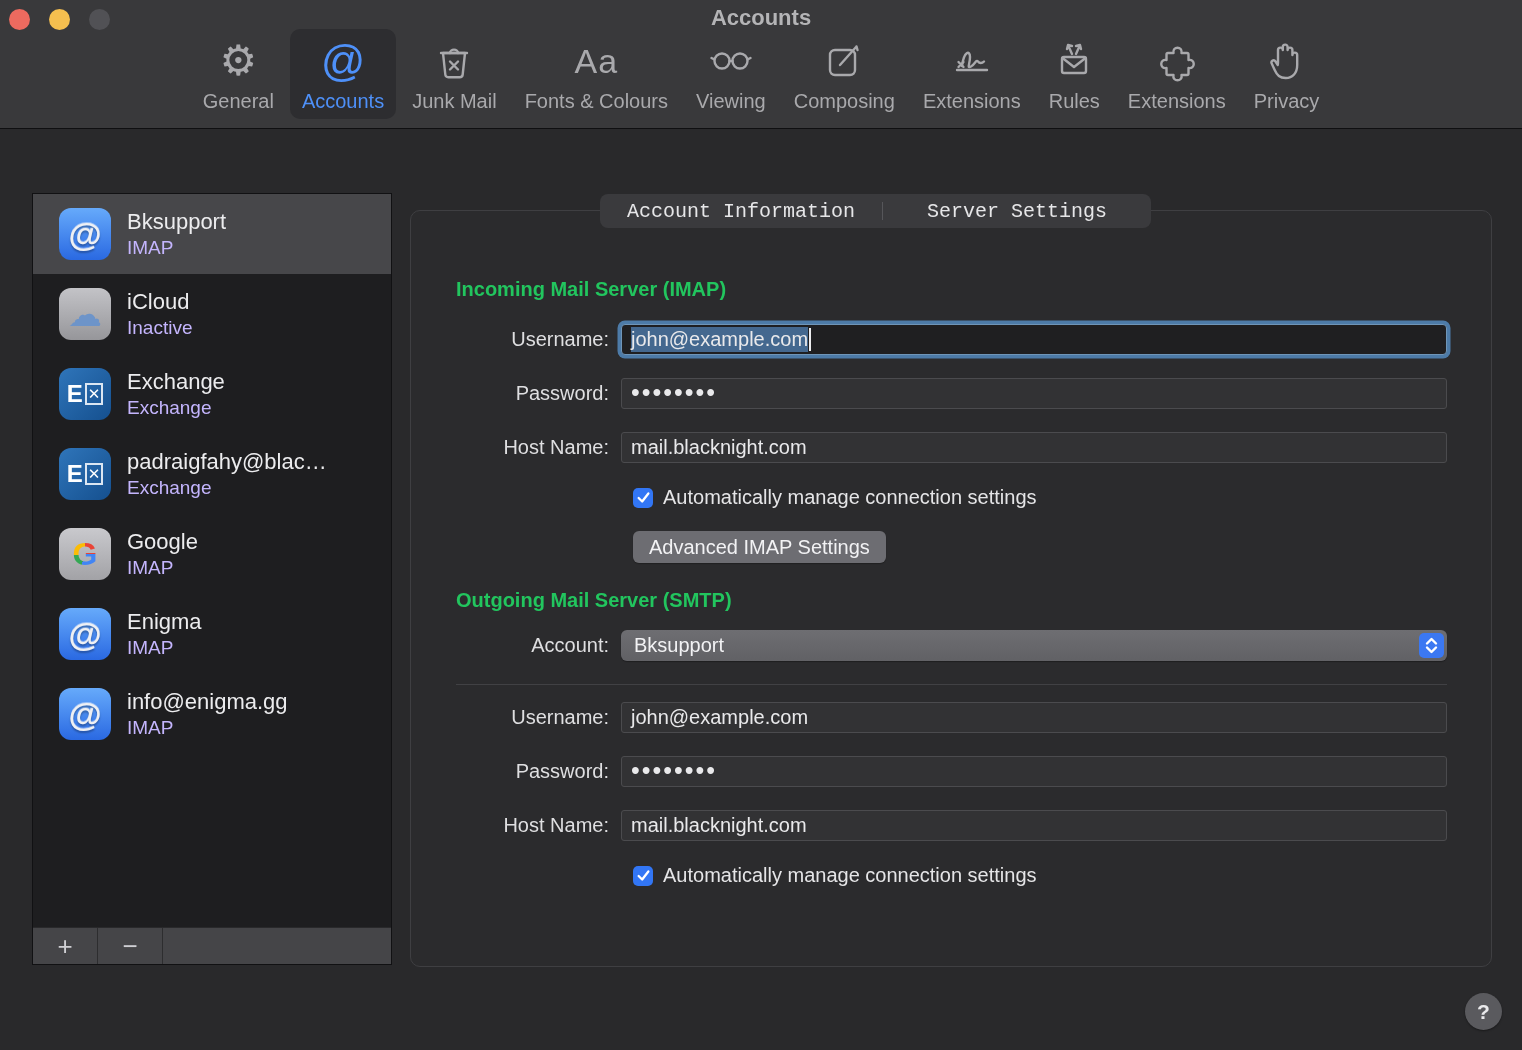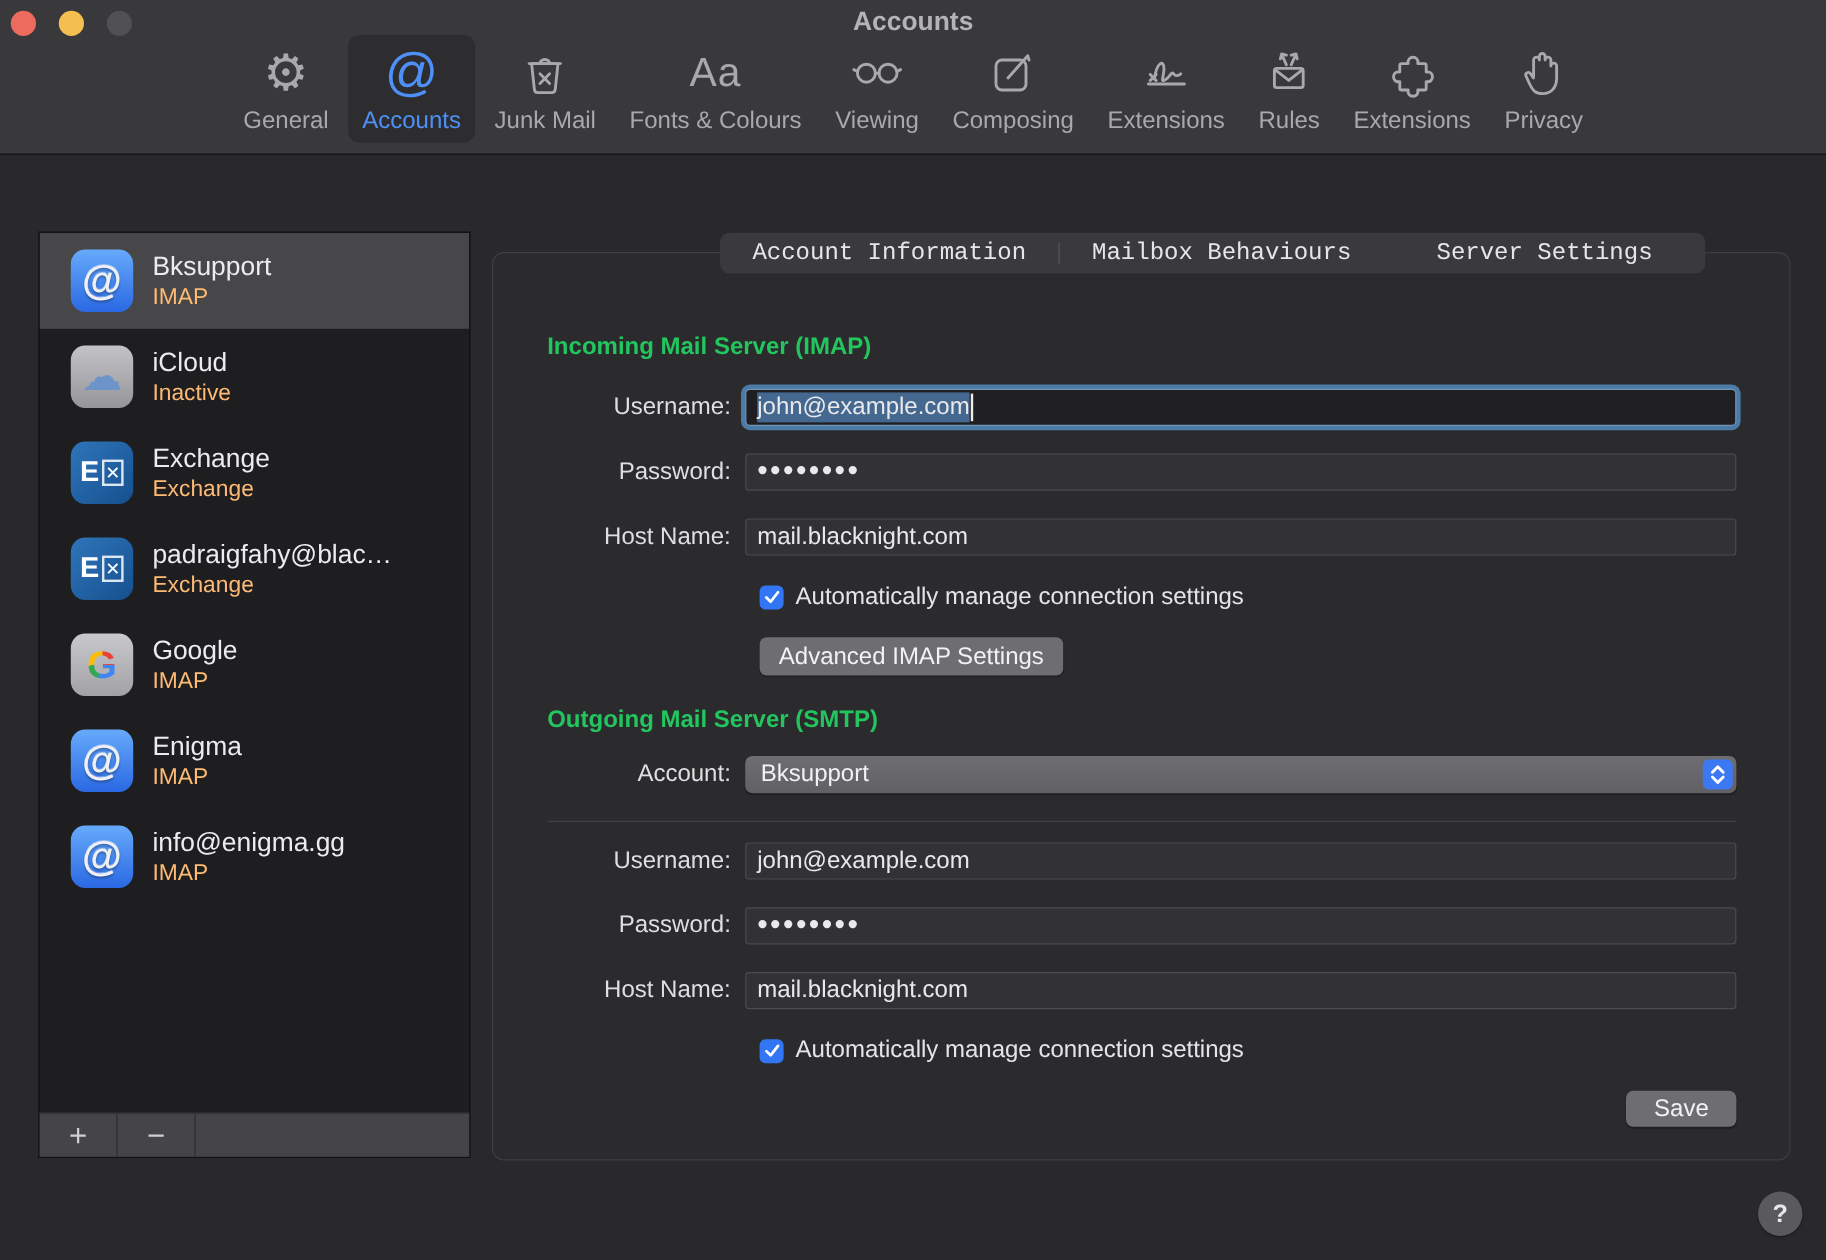--- a/index.html
+++ b/index.html
@@ -61,21 +61,21 @@
   .acct-icon.exchange .ex-e { font-size:24px; font-weight:bold; }
   .acct-icon.exchange .ex-x { font-size:15px; font-weight:bold; border:2px solid #dbe6f2; padding:0 1px; }
   .acct-icon.google { background:linear-gradient(180deg,#c9c9cd,#a2a2a6); }
   .acct-icon.google .g-glyph {
     font-size:32px; font-weight:bold;
     background:conic-gradient(from 0deg,#ea4335 0 25%,#4285f4 25% 55%,#34a853 55% 75%,#fbbc05 75% 100%);
     -webkit-background-clip:text; background-clip:text; color:transparent;
   }
   .acct-text { display:flex; flex-direction:column; min-width:0; }
   .acct-name { font-size:22px; color:#ececee; white-space:nowrap; }
-  .acct-type { font-size:19px; color:#fdba74; margin-top:2px; }
+  .acct-type { font-size:19px; color:#c4b5fd; margin-top:2px; }
   .sidebar-footer { height:37px; background:#454548; border-top:1px solid #29292b; display:flex; }
   .sf-btn {
     width:65px; display:flex; align-items:center; justify-content:center;
     color:#cfcfd3; font-size:26px; border-right:1px solid #2d2d2f; font-weight:300;
   }
   .sf-fill { flex:1; }
   
   .panel {
     position:absolute; left:410px; top:210px; width:1082px; height:757px;
     background:#2b2b2d; border:1px solid #3f3f42; border-radius:10px;
@@ -416,29 +416,25 @@
 
       <div class="chk-row">
         <span class="checkbox">
           <svg width="15" height="15" viewBox="0 0 17 17">
               <polyline points="3,9 7,13 14,4"></polyline>
             </svg>
         </span>
         <span class="chk-label">Automatically manage connection settings</span>
       </div>
 
-      <div class="save-row">
-        <button class="btn-gray" style="padding:3px 23px;">Save</button>
-      </div>
 
     </div>
   </div>
 
   <div class="tabs">
     <div class="seg">Account Information</div>
     <div class="seg-sep"></div>
-    <div class="seg">Mailbox Behaviours</div>
     <div class="seg selected">Server Settings</div>
   </div>
 
   <div class="help-btn">?</div>
 
 </div>
 
 </body></html>

